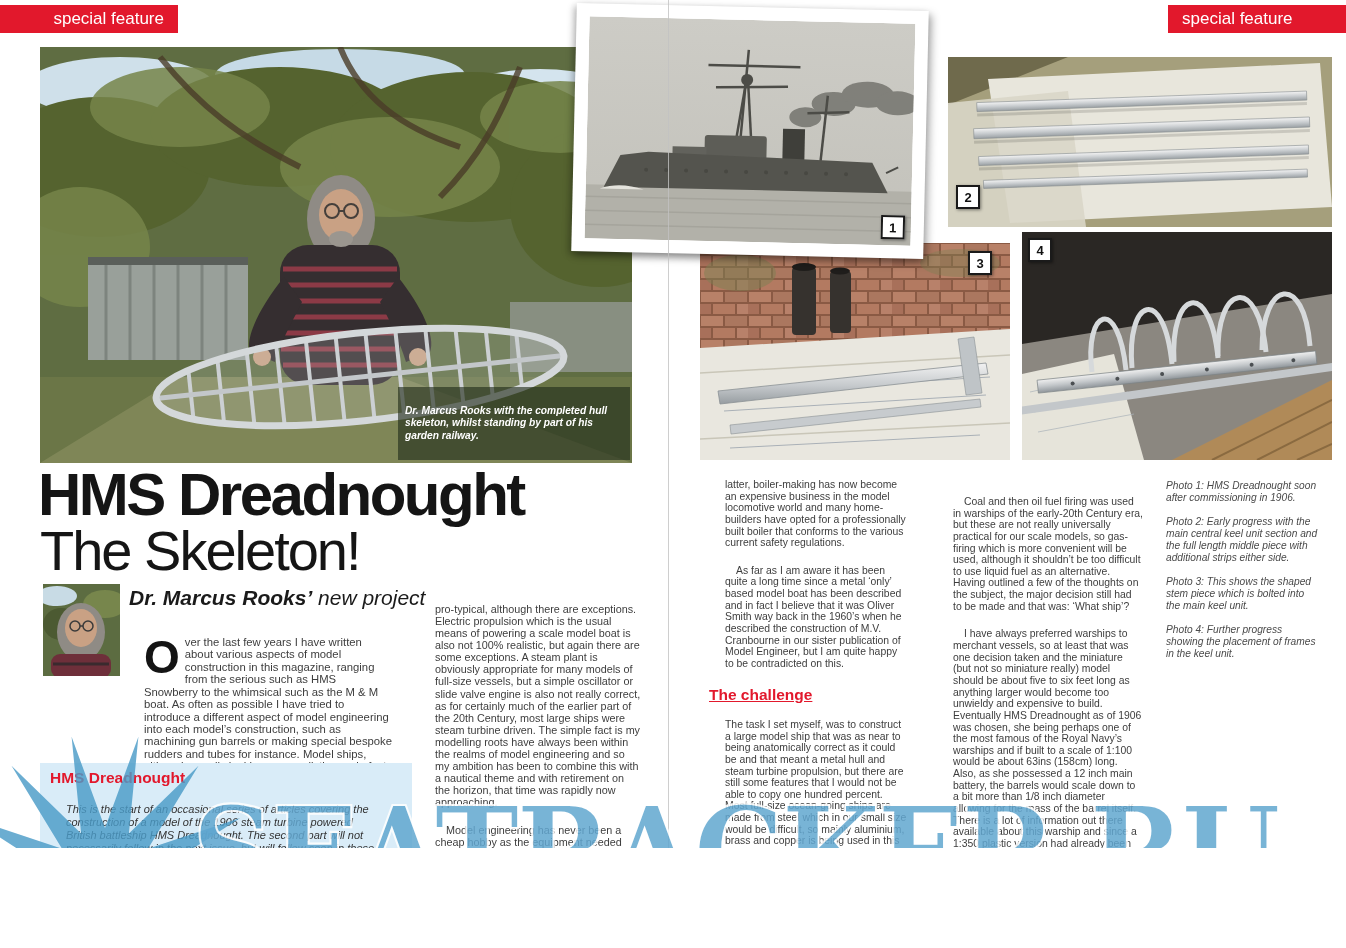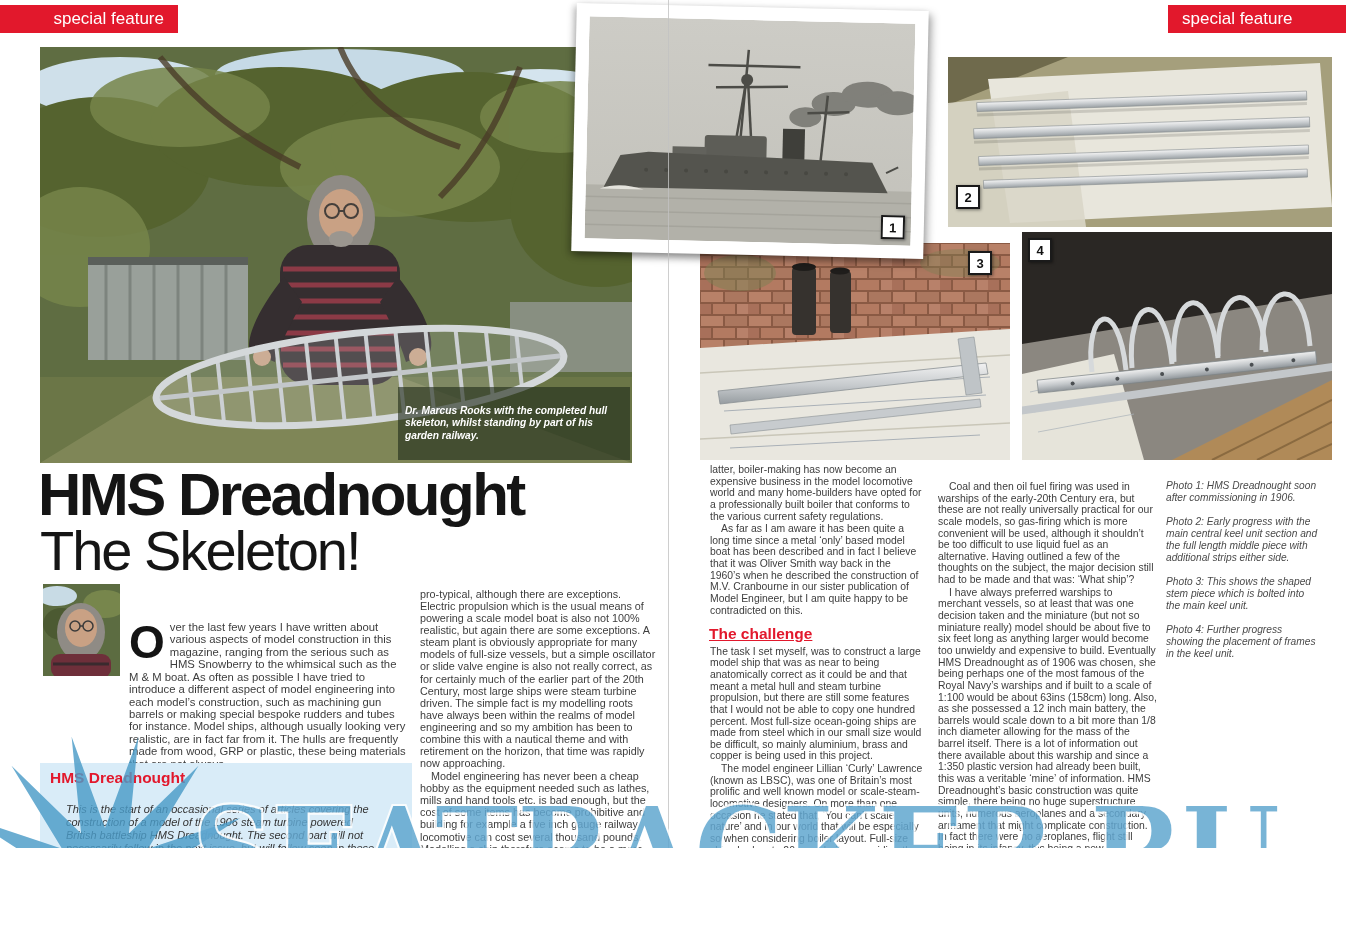--- a/index.html
+++ b/index.html
@@ -37,21 +37,21 @@
   .headline1{position:absolute;left:38px;top:466px;font-size:60px;font-weight:bold;
       letter-spacing:-2.5px;color:#151515;line-height:.95;z-index:2;}
   .headline2{position:absolute;left:40px;top:524px;font-size:56px;font-weight:normal;
       letter-spacing:-2px;color:#151515;line-height:.95;z-index:2;}
   .byline{position:absolute;left:129px;top:586px;font-size:21px;font-style:italic;
       color:#1a1a1a;z-index:2;}
   .byline .author{font-weight:bold;}
   #portrait{left:43px;top:584px;width:77px;height:92px;}
   
   .col{position:absolute;line-height:1.1;color:var(--ink);z-index:2;overflow:hidden;}
-  .col p{margin:1px;}
+  .col p{margin:16px;}
   .col p.indent{text-indent:11px;}
   #col1{left:128px;top:620px;width:281px;height:152px;font-size:11.3px;line-height:1.1;}
   #col2{left:419px;top:587px;width:238px;height:320px;font-size:10.8px;line-height:1.12;}
   #col3{left:709px;top:463px;width:215px;height:447px;font-size:10.4px;line-height:1.12;}
   #col4{left:937px;top:480px;width:222px;height:447px;font-size:10.4px;line-height:1.12;}
   .dropcap{float:left;font-size:46px;line-height:.82;font-weight:bold;color:#141414;
       padding:3px 5px 0 0;}
   .sect-head{color:var(--red);font-weight:bold;font-size:15.5px;margin:9px 0 3px 0 !important;
       text-indent:0 !important;text-decoration:underline;}
   
@@ -366,20 +366,23 @@
       <ellipse cx="38" cy="44" rx="16" ry="19" fill="#c9a184"></ellipse>
       <g stroke="#3a3a3a" stroke-width="1.5" fill="none">
         <circle cx="32" cy="42" r="5"></circle>
           <circle cx="45" cy="42" r="5"></circle>
         <line x1="37" y1="42" x2="40" y2="42"></line>
       </g>
       <rect x="8" y="70" width="60" height="24" rx="9" fill="#6e2f3a"></rect>
       <line x1="10" y1="80" x2="66" y2="80" stroke="#3a2a2e" stroke-width="3"></line>
     </svg>
   </div>
+  <div class="byline">
+    <span class="author">Dr. Marcus Rooks’</span><span> new project</span>
+  </div>
 
   <div class="col" id="col1">
     <p><span class="dropcap">O</span><span>ver the last few years I have written about various aspects of model construction in this magazine, ranging from the serious such as HMS Snowberry to the whimsical such as the M &amp; M boat. As often as possible I have tried to introduce a different aspect of model engineering into each model’s construction, such as machining gun barrels or making special bespoke rudders and tubes for instance. Model ships, although usually looking very realistic, are in fact far from it. The hulls are frequently made from wood, GRP or plastic, these being materials that are not always</span></p>
   </div>
 
   <div class="col" id="col2">
     <p>pro-typical, although there are exceptions. Electric propulsion which is the usual means of powering a scale model boat is also not 100% realistic, but again there are some exceptions. A steam plant is obviously appropriate for many models of full-size vessels, but a simple oscillator or slide valve engine is also not really correct, as for certainly much of the earlier part of the 20th Century, most large ships were steam turbine driven. The simple fact is my modelling roots have always been within the realms of model engineering and so my ambition has been to combine this with a nautical theme and with retirement on the horizon, that time was rapidly now approaching.</p>
     <p class="indent">Model engineering has never been a cheap hobby as the equipment needed such as lathes, mills and hand tools etc. is bad enough, but the cost of some items has become prohibitive and building for example a five inch gauge railway locomotive can cost several thousand pounds. Modelling a ship therefore seems to be a more affordable option which is perhaps why our hobby exists, but the basic skills needed to make a ship or locomotive model are not that much different. Platework may be required for the hull and sound model engineering skills needed to make a steam engine and boiler for some models. With regard to the</p>
   </div>
 

